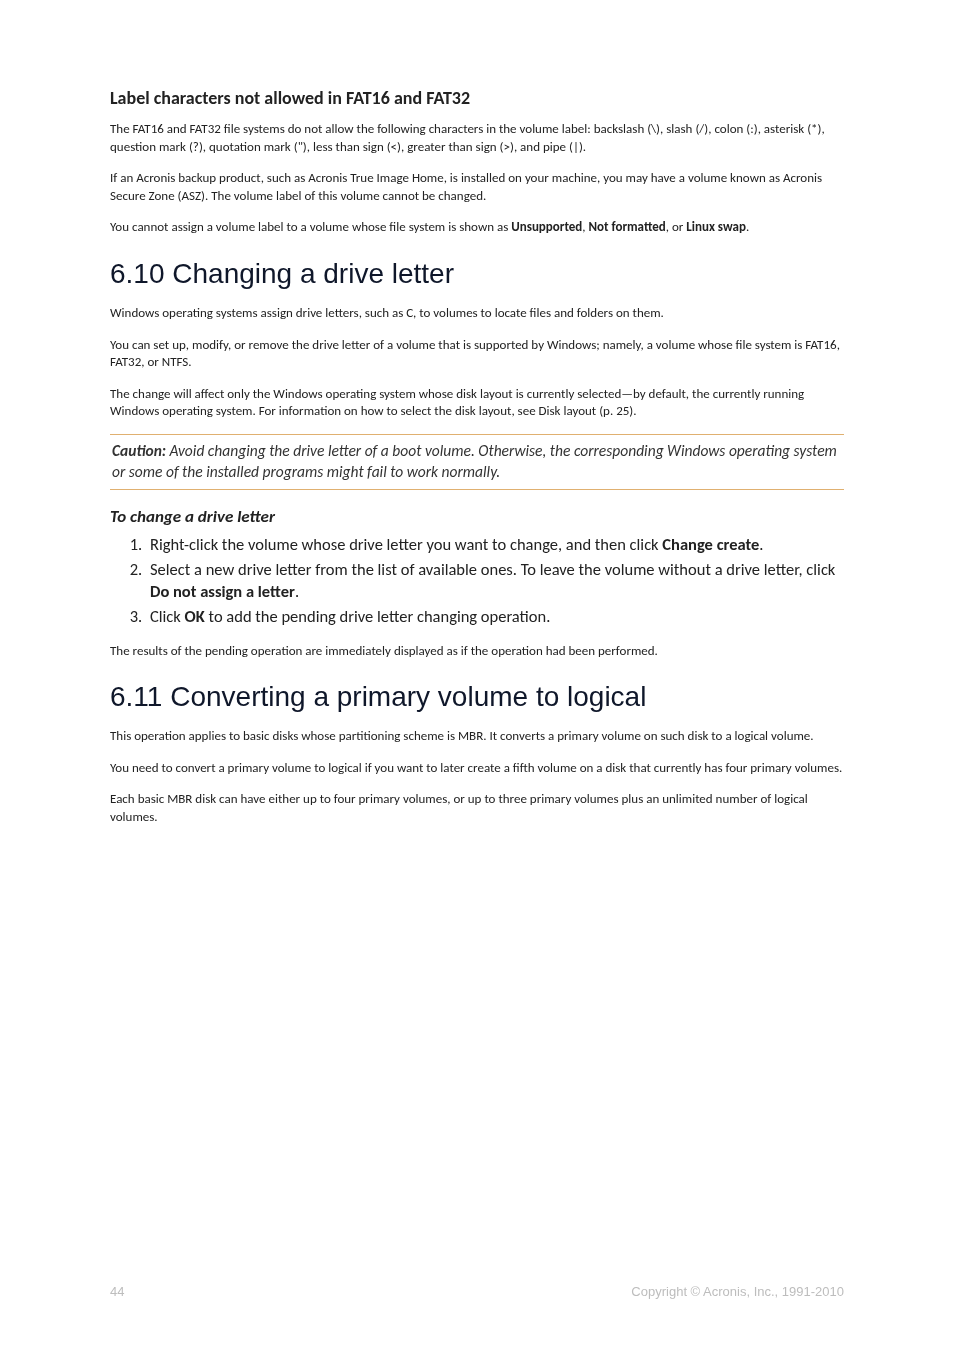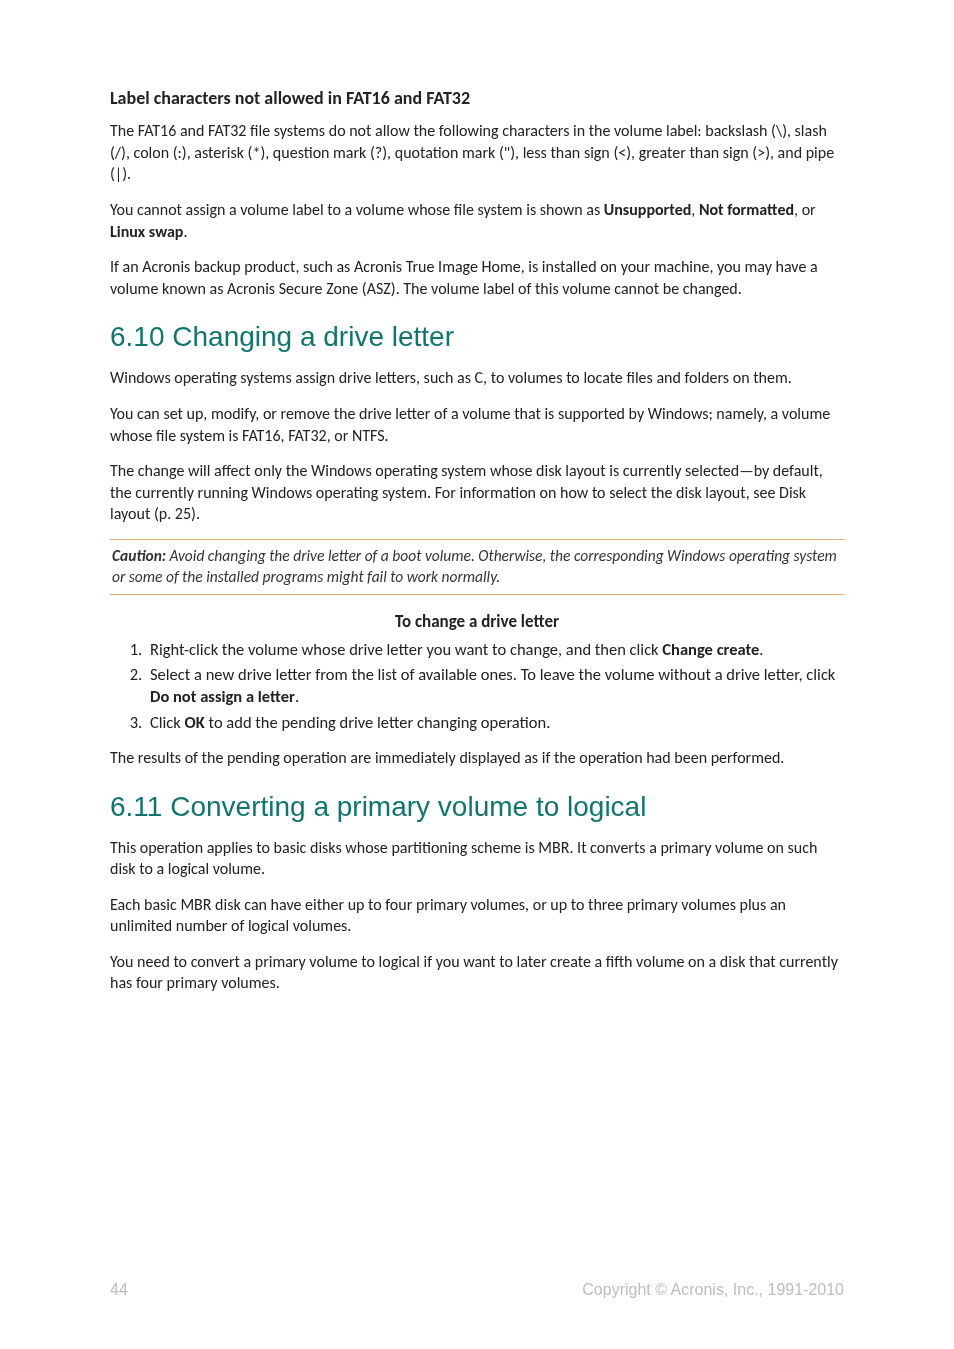--- a/index.html
+++ b/index.html
@@ -17,87 +17,87 @@
     position: relative;
   }
   .h3 {
     font-weight: bold;
     font-size: 18px;
     color: #222222;
     margin: 0 0 10px 0;
     line-height: 1.35;
   }
   .p {
-    font-size: 16px;
+    font-size: 13px;
     line-height: 1.35;
     margin: 0 0 14px 0;
     color: #222222;
   }
   .h2 {
     font-family: Verdana, Arial, sans-serif;
     font-size: 28px;
-    color: #0f766e;
+    color: #0f172a;
     font-weight: normal;
     margin: 22px 0 14px 0;
   }
   .callout {
     border-top: 1.5px solid #e0b070;
     border-bottom: 1.5px solid #e0b070;
     padding: 6px 2px;
     margin: 10px 0 16px 0;
     font-style: italic;
     font-size: 15.5px;
     line-height: 1.35;
     color: #333333;
   }
   .callout .lead {
     font-weight: bold;
     text-align: right;
   }
   .h4 {
     font-weight: bold;
+    font-style: italic;
     font-size: 17px;
     margin: 0 0 6px 0;
-    text-align: center;
   }
   ol.steps {
     margin: 0 0 14px 0;
     padding-left: 36px;
     font-size: 16.5px;
     line-height: 1.35;
   }
   ol.steps li {
     margin-bottom: 3px;
     padding-left: 4px;
   }
   .bold { font-weight: bold; }
   .footer {
     position: absolute;
     bottom: 50px;
     left: 110px;
     right: 110px;
     display: flex;
     justify-content: space-between;
-    font-size: 16px;
+    font-size: 13px;
     color: #bdbdbd;
     font-family: Verdana, Arial, sans-serif;
   }
 </style>
 </head>
 <body>
 
 <div class="page">
 
   <div class="h3">Label characters not allowed in FAT16 and FAT32</div>
   <div class="p">The FAT16 and FAT32 file systems do not allow the following characters in the volume label: backslash (\), slash (/), colon (:), asterisk (*), question mark (?), quotation mark ("), less than sign (&lt;), greater than sign (&gt;), and pipe (|).</div>
 
+  <div class="p">If an Acronis backup product, such as Acronis True Image Home, is installed on your machine, you may have a volume known as Acronis Secure Zone (ASZ). The volume label of this volume cannot be changed.</div>
   <div class="p">
     <span>You cannot assign a volume label to a volume whose file system is shown as </span><span class="bold">Unsupported</span><span>, </span><span class="bold">Not formatted</span><span>, or </span><span class="bold">Linux swap</span><span>.</span>
   </div>
-  <div class="p">If an Acronis backup product, such as Acronis True Image Home, is installed on your machine, you may have a volume known as Acronis Secure Zone (ASZ). The volume label of this volume cannot be changed.</div>
 
   <div class="h2">6.10  Changing a drive letter</div>
   <div class="p">Windows operating systems assign drive letters, such as C, to volumes to locate files and folders on them.</div>
   <div class="p">You can set up, modify, or remove the drive letter of a volume that is supported by Windows; namely, a volume whose file system is FAT16, FAT32, or NTFS.</div>
   <div class="p">The change will affect only the Windows operating system whose disk layout is currently selected—by default, the currently running Windows operating system. For information on how to select the disk layout, see Disk layout (p. 25).</div>
 
   <div class="callout">
     <span class="lead">Caution:</span><span> Avoid changing the drive letter of a boot volume. Otherwise, the corresponding Windows operating system or some of the installed programs might fail to work normally.</span>
   </div>
 
@@ -111,21 +111,21 @@
     </li>
     <li>
       <span>Click </span><span class="bold">OK</span><span> to add the pending drive letter changing operation.</span>
     </li>
   </ol>
 
   <div class="p">The results of the pending operation are immediately displayed as if the operation had been performed.</div>
 
   <div class="h2">6.11  Converting a primary volume to logical</div>
   <div class="p">This operation applies to basic disks whose partitioning scheme is MBR. It converts a primary volume on such disk to a logical volume.</div>
+  <div class="p">You need to convert a primary volume to logical if you want to later create a fifth volume on a disk that currently has four primary volumes.</div>
   <div class="p">Each basic MBR disk can have either up to four primary volumes, or up to three primary volumes plus an unlimited number of logical volumes.</div>
-  <div class="p">You need to convert a primary volume to logical if you want to later create a fifth volume on a disk that currently has four primary volumes.</div>
 
   <div class="footer">
     <span>44</span>
     <span>Copyright © Acronis, Inc., 1991-2010</span>
   </div>
 
 </div>
 
 </body></html>

